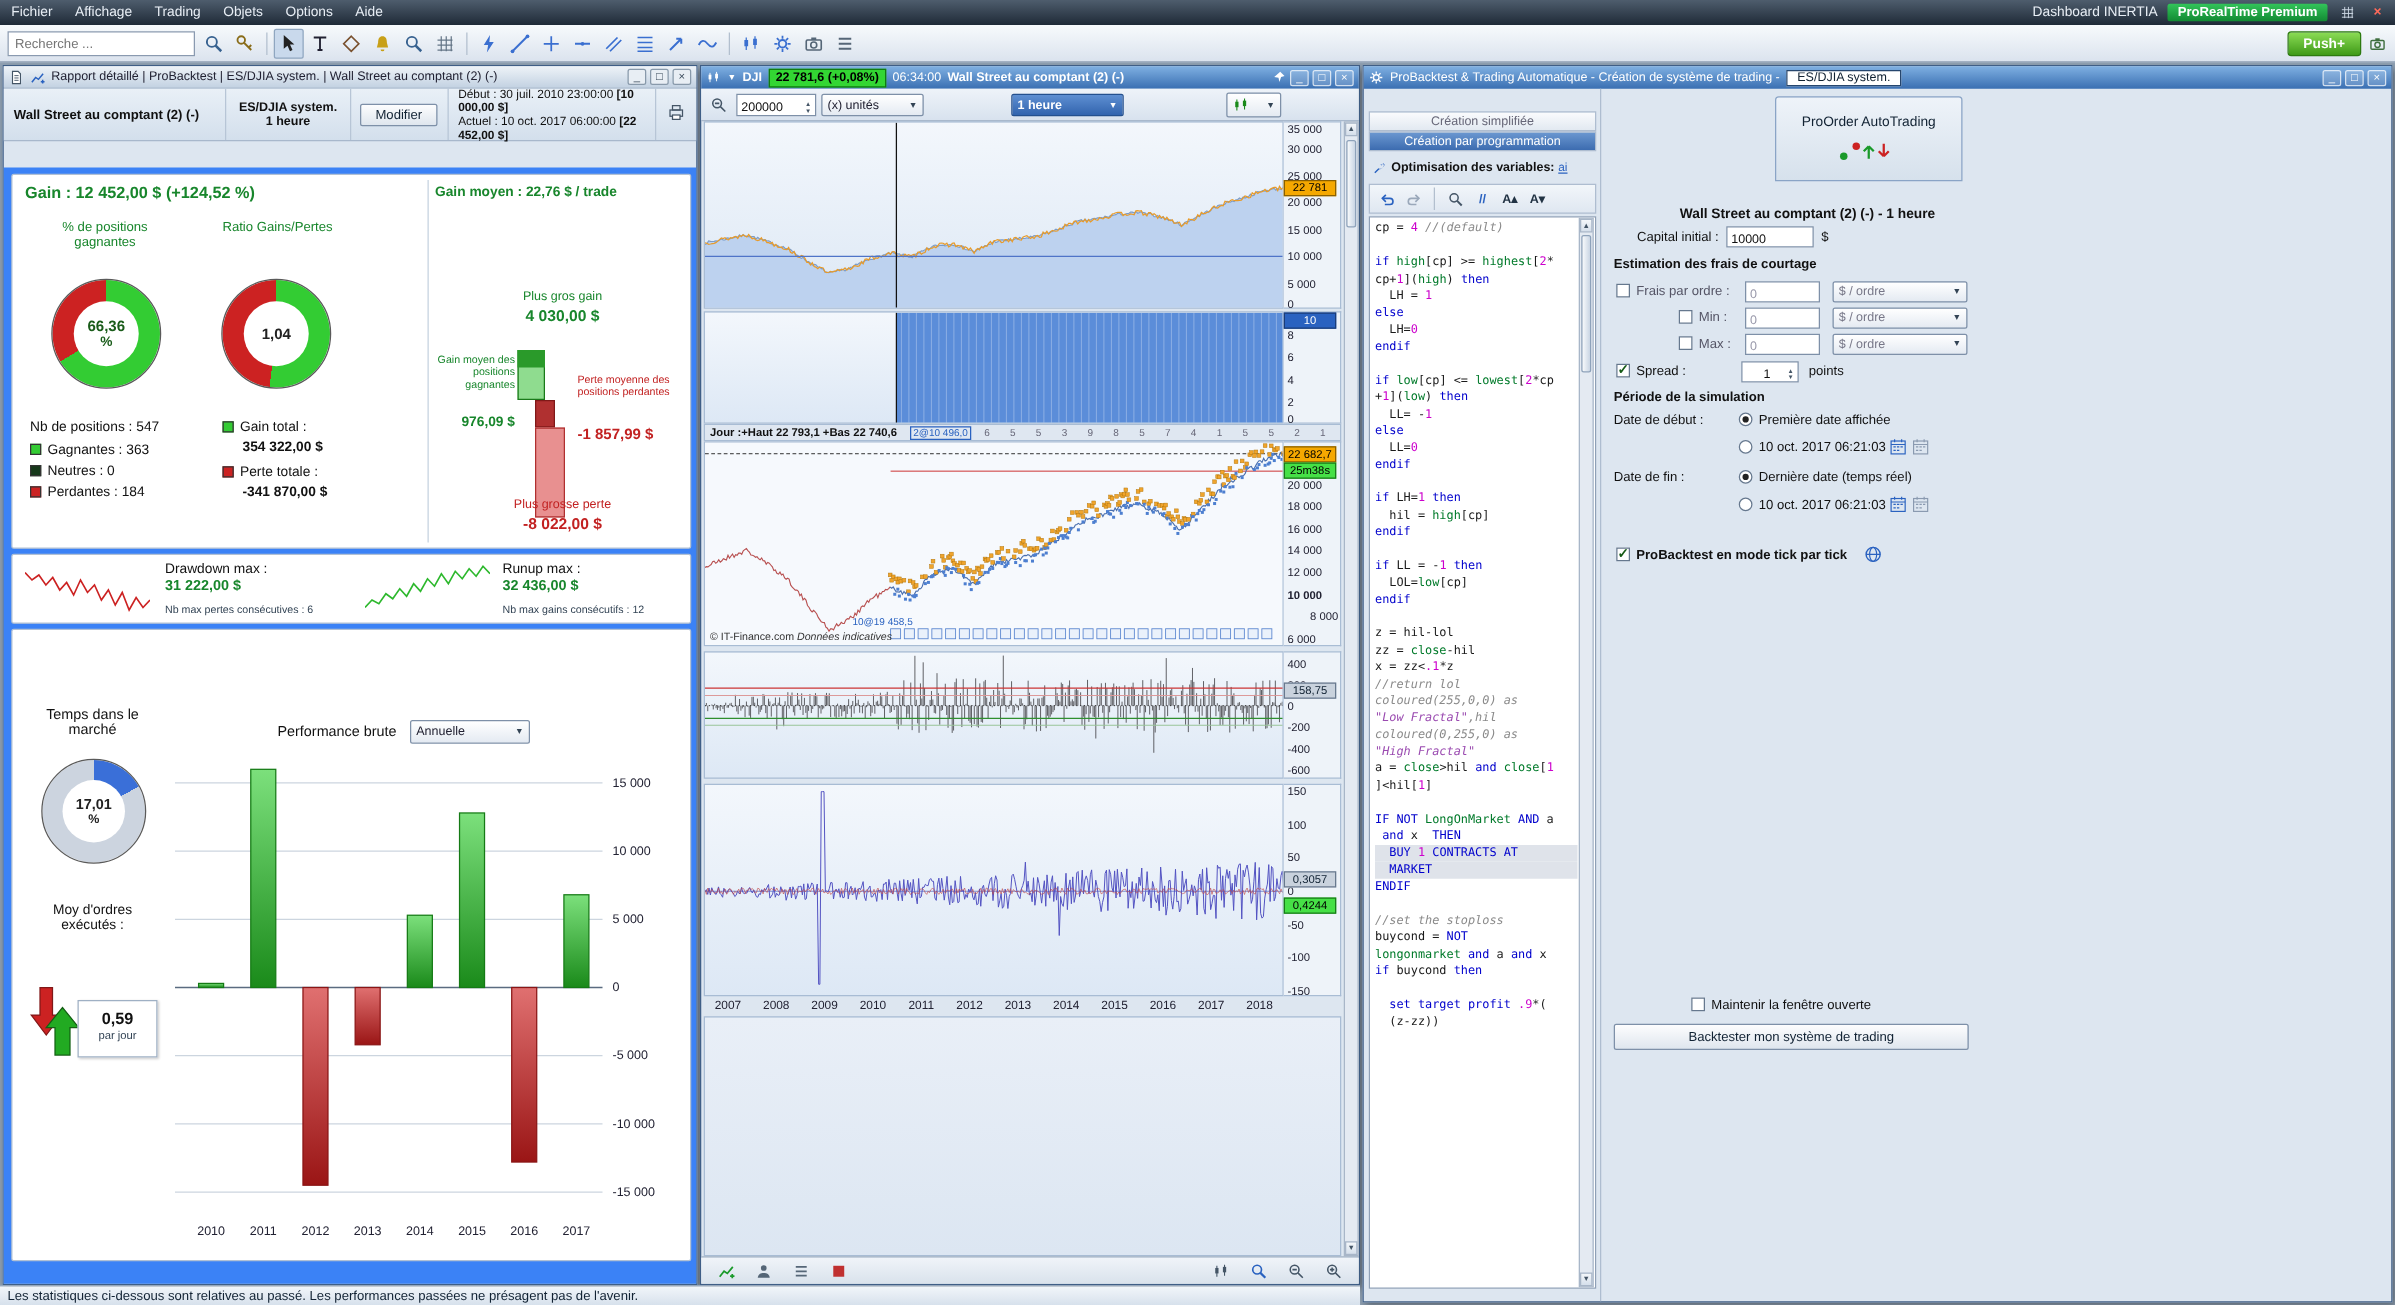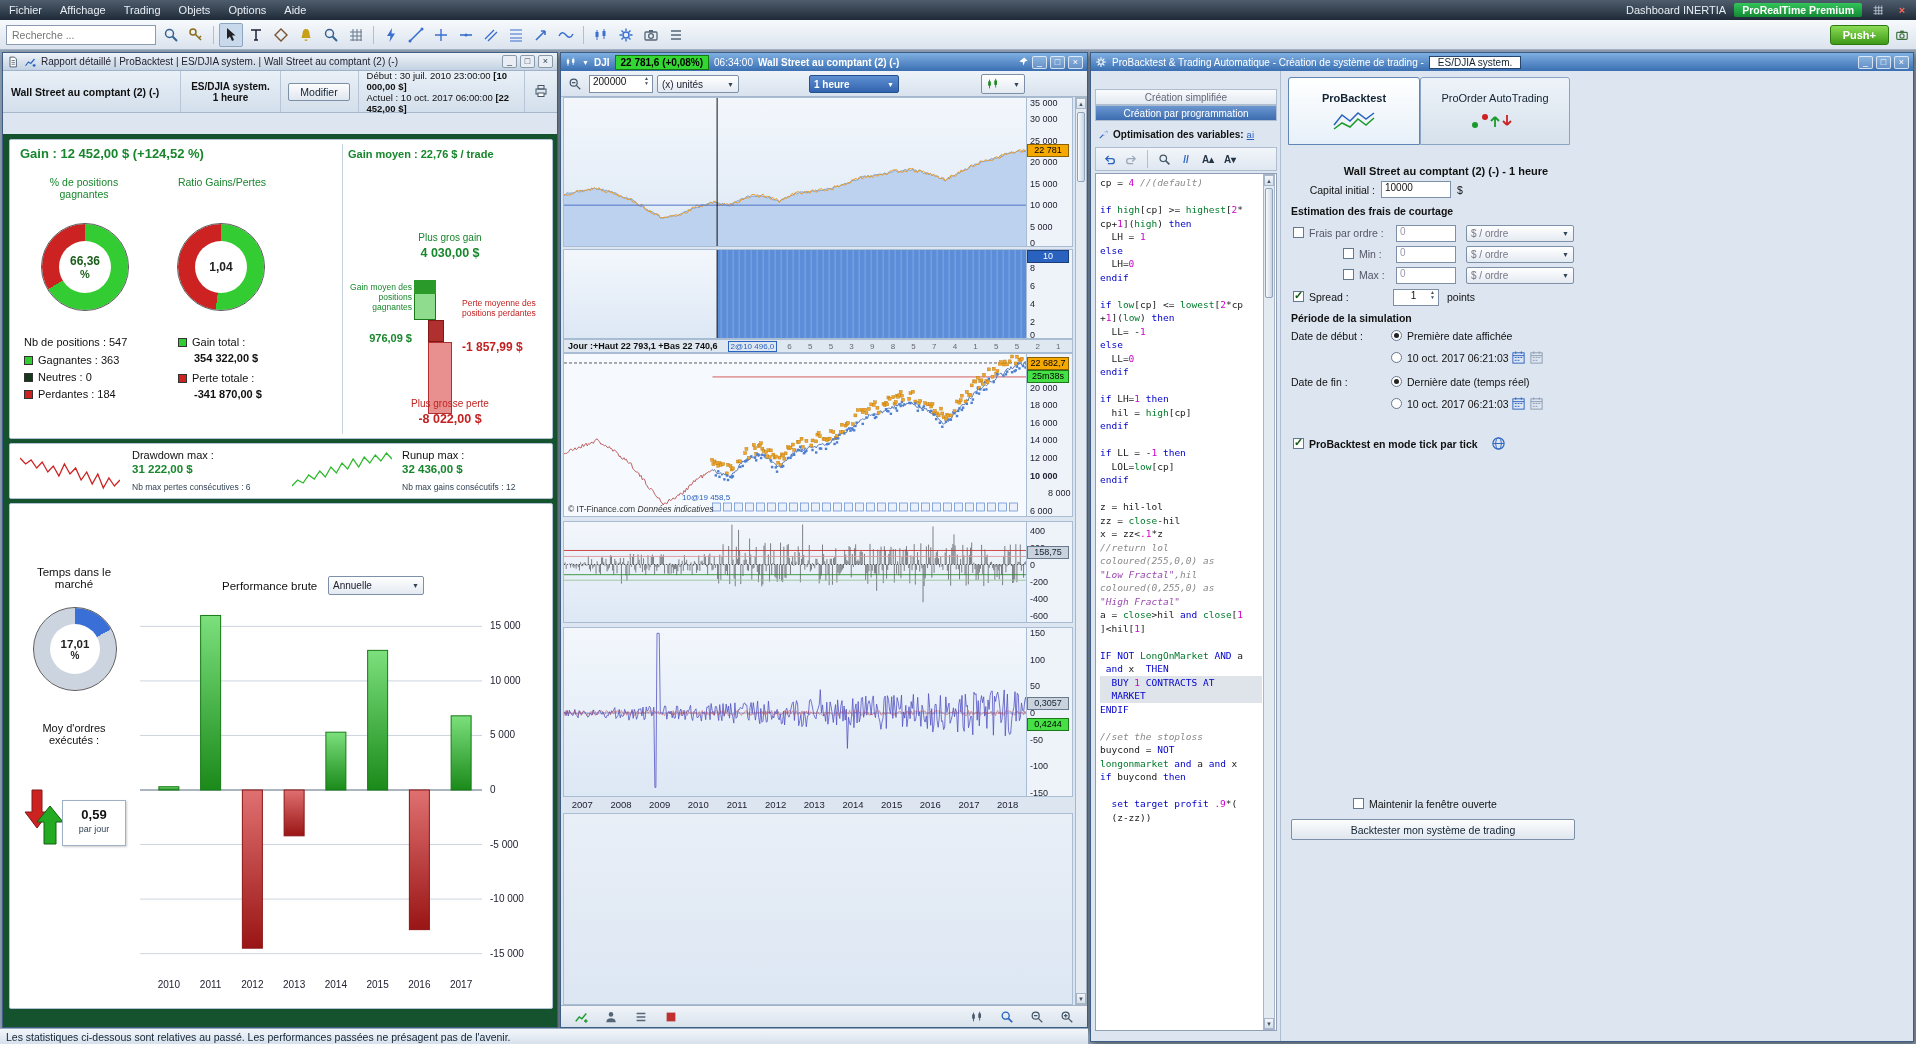--- a/index.html
+++ b/index.html
@@ -28,21 +28,21 @@
 .wbtn{width:15px;height:13px;font-size:9px;line-height:11px;text-align:center;border:1px solid rgba(255,255,255,.7);background:rgba(255,255,255,.18);color:#fff;border-radius:2px;cursor:default}
 .tb.inactive .wbtn{border-color:#8899aa;background:#e8eef4;color:#345}
 .ic12{width:12px;height:12px}
 .caret{font-size:7px;line-height:7px}
 
 .infobar{position:absolute;left:0;top:18px;right:0;height:42px;background:linear-gradient(#e9f0f7,#d3dfec);border-bottom:1px solid #a8b8cc;display:flex;align-items:center}
 .if-col{padding:0 8px;height:100%;display:flex;flex-direction:column;justify-content:center;border-right:1px solid #b7c5d6}
 .rtabs{position:absolute;left:0;top:60px;right:0;height:21px;background:#ccd8e5;display:flex;align-items:flex-end;padding-left:4px;gap:2px;border-bottom:1px solid #8fa3bb}
 .rtab{padding:2px 9px 3px;font-size:10.5px;border:1px solid #93a7be;border-bottom:none;background:linear-gradient(#f4f8fb,#dde5ee);border-radius:3px 3px 0 0;color:#234;cursor:default}
 .rtab.sel{background:linear-gradient(#66a0dd,#2f66ad);color:#fff;font-weight:bold}
-.rcontent{position:absolute;left:0;top:81px;right:0;bottom:0;background:#14532d}
+.rcontent{position:absolute;left:0;top:81px;right:0;bottom:0;background:#3b82f6}
 .box{position:absolute;background:#fff;border:1px solid #b2c1d4;border-radius:2px}
 .grn{color:#18862c}.rd2{color:#c22222}
 .donut{position:relative;border-radius:50%;outline:1px solid #5a5a5a}
 .donut .hole{position:absolute;left:50%;top:50%;transform:translate(-50%,-50%);background:#fff;border-radius:50%;display:flex;flex-direction:column;align-items:center;justify-content:center}
 .sq{display:inline-block;width:9px;height:9px;border:1px solid #333;margin-right:5px;vertical-align:-1px}
 .statusbar{position:absolute;left:0;top:1028px;width:1088px;height:16px;background:linear-gradient(#f2f6fa,#d7e1ec);border-top:1px solid #96a8bc;font-size:10.5px;color:#123;display:flex;align-items:center;padding:0 6px;z-index:40}
 
 .controls{position:absolute;left:0;top:18px;right:0;height:26px;background:linear-gradient(#eef3f9,#d8e2ee);border-bottom:1px solid #a8b8cc}
 .panel{position:absolute;background:linear-gradient(#f3f7fc,#dde8f5);border:1px solid #a8bcd4;overflow:hidden}
 .axseg{position:absolute;left:466px;width:46px;background:#eef3f9;border:1px solid #a8bcd4;border-left:none}
@@ -52,21 +52,21 @@
 .abadge.orange{background:#f5a800;color:#000;border-color:#8a6000}
 .abadge.green{background:#46e046;color:#000;border-color:#1a7a1a}
 .abadge.blue{background:#2a62c0;color:#fff;border-color:#1a3c78}
 .abadge.gray{background:#c9d2dd;color:#123;border-color:#68798e}
 .infostrip{position:absolute;font-size:9px;display:flex;align-items:center;gap:10px;background:#dfe7f1;border:1px solid #a8bcd4;padding:0 4px;overflow:hidden;white-space:nowrap}
 .yr{position:absolute;top:2px;width:30px;text-align:center;font-size:9.5px;color:#223}
 .sel{background:linear-gradient(#fff,#e4eaf2);border:1px solid #7e90a8;font-size:10px;display:flex;align-items:center;padding:0 4px;color:#223;border-radius:2px}
 .sel .ar{margin-left:auto;font-size:7px;color:#345;padding-left:4px}
 .sel.blue{background:linear-gradient(#5e8fd2,#3264ae);color:#fff;border-color:#24508e;font-weight:bold}
 .sel.blue .ar{color:#fff}
-.inputbox{background:#fff;border:1px solid #7e90a8;font-size:10px;display:flex;align-items:flex-start;padding:0 3px;color:#111}
+.inputbox{background:#fff;border:1px solid #7e90a8;font-size:10px;display:flex;align-items:flex-end;padding:0 3px;color:#111}
 .spin{margin-left:auto;display:flex;flex-direction:column;font-size:5px;line-height:5px;color:#456}
 .midtb{position:absolute;left:0;bottom:0;right:0;height:22px;background:linear-gradient(#f0f4f9,#d9e2ec);border-top:1px solid #a2b2c4;display:flex;align-items:center;padding:0 8px}
 .vscroll{position:absolute;width:12px;background:#e4eaf2;border:1px solid #a8b6c8}
 .vthumb{position:absolute;left:1px;right:1px;background:linear-gradient(90deg,#f8fafc,#c9d5e4);border:1px solid #8ea2ba;border-radius:2px}
 .sarrow{position:absolute;left:0;right:0;height:11px;font-size:6px;text-align:center;line-height:11px;color:#456;background:linear-gradient(#f4f7fa,#d5dfeb);border:1px solid #a8b6c8}
 
 .lc-tab{position:absolute;font-size:10px;text-align:center;line-height:15px;border:1px solid #aebdd0}
 .lc-tab.gray{background:linear-gradient(#fafbfd,#e2e9f1);color:#667}
 .lc-tab.blue{background:linear-gradient(#6b97d0,#3c6cb0);color:#fff}
 .edbar{position:absolute;display:flex;align-items:center;gap:2px;background:linear-gradient(#f2f6fa,#dfe7f1);border:1px solid #aebdd0;padding:0 3px}
@@ -1631,27 +1631,20 @@
         <div class="code-line"><span class="tok-k">  set target profit </span><span class="tok-n">.9</span><span class="tok-p">*(</span></div>
         <div class="code-line"><span class="tok-p">  (z-zz))</span></div>
       </div>
     <div class="vscroll" style="left:172px;top:121px;height:856px">
       <div class="sarrow" style="top:0">▲</div>
       <div class="vthumb" style="top:13px;height:110px"></div>
       <div class="sarrow" style="bottom:0">▼</div>
     </div>
     <div style="position:absolute;left:189px;top:18px;bottom:0;width:1px;background:#aebdd0"></div>
 
-    <div class="bigtab sel" style="left:197px;top:24px;width:132px;height:68px">
-      <span>ProBacktest</span>
-      <svg width="44" height="22">
-          <polyline points="2,16 10,6 18,12 26,4 34,10 42,4" stroke="#2a62c0" fill="none" stroke-width="1.5"></polyline>
-          <polyline points="2,20 10,14 18,18 26,10 34,16 42,9" stroke="#1a9a2a" fill="none" stroke-width="1.5"></polyline>
-        </svg>
-    </div>
     <div class="bigtab uns" style="left:329px;top:24px;width:150px;height:68px">
       <span>ProOrder AutoTrading</span>
       <svg width="52" height="22">
           <circle cx="6" cy="16" r="3" fill="#1a9a2a"></circle>
           <circle cx="16" cy="8" r="3" fill="#cc2222"></circle>
           <path d="M26 18 V8 M26 8 l-4 4 M26 8 l4 4" stroke="#1a9a2a" stroke-width="1.8" fill="none"></path>
           <path d="M38 6 V16 M38 16 l-4 -4 M38 16 l4 -4" stroke="#cc2222" stroke-width="1.8" fill="none"></path>
         </svg>
     </div>
 

